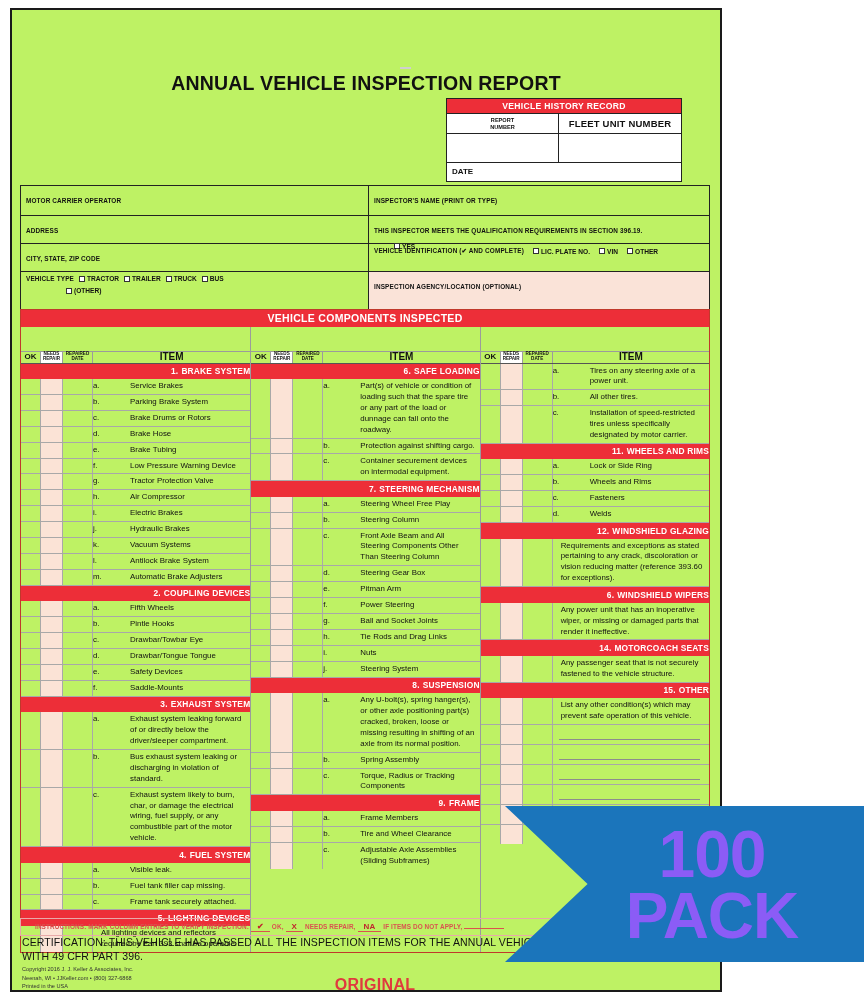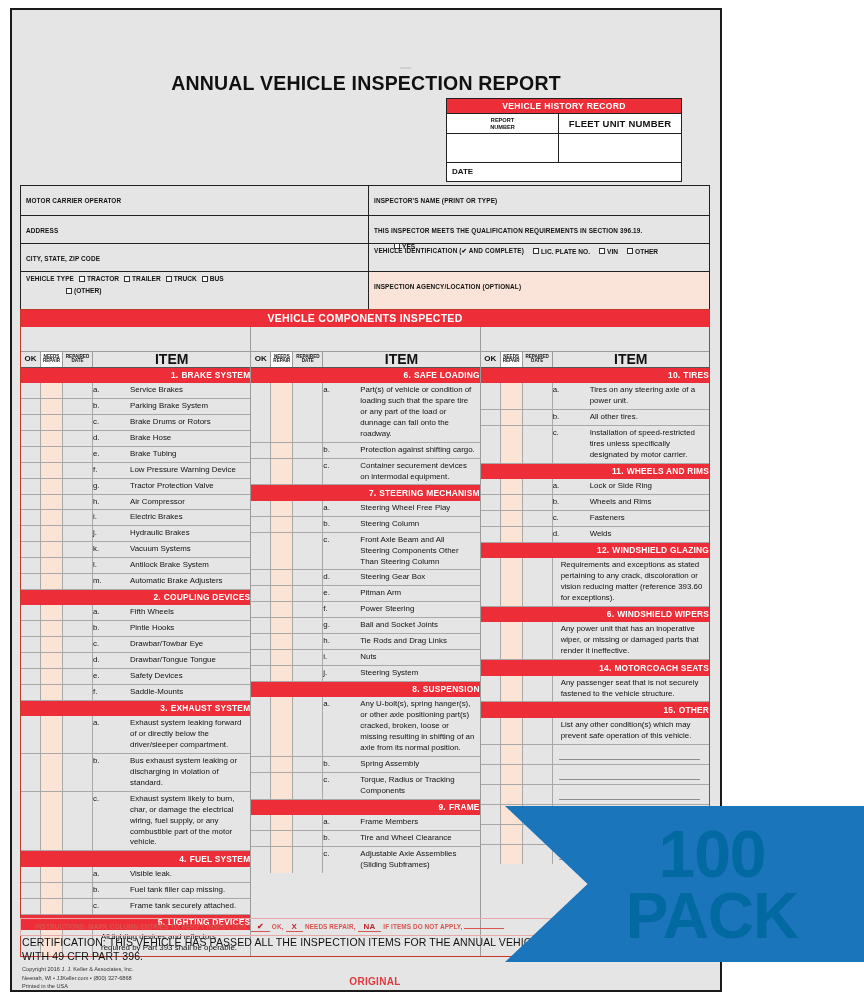--- a/index.html
+++ b/index.html
@@ -10,21 +10,21 @@
     font-family:"Liberation Sans", sans-serif;
     color:#111;
     position:relative;
     overflow:hidden;
   }
   
   #sheet{
     position:absolute;
     left:10px; top:8px;
     width:712px; height:984px;
-    background:#e5e5e5;
+    background:#bef264;
     border:2px solid #1a1a1a;
   }
   #sheet-inner{ position:relative; width:100%; height:100%; padding:0 8px; }
 
   
   .tick{
     position:absolute; left:388px; top:57px;
     width:11px; height:2px; background:#cfcfcf;
   }
   .title{
@@ -98,21 +98,21 @@
   .cols{ display:flex; }
   .col{ width:230px; border-left:1px solid #9b9b9b; }
   .col:first-child{ border-left:none; }
 
   .chead{ display:flex; border-top:1px solid #9b9b9b; border-bottom:1px solid #555;margin-top:24px; }
   .ch{ border-right:1px solid #9b9b9b; display:flex; align-items:center; justify-content:center;
        text-align:center; font-weight:bold; line-height:1.05; }
   .ch.ok{ width:20px; font-size:8px; }
   .ch.nr{ width:22px; font-size:4.6px; background:#fff; }
   .ch.rd{ width:30px; font-size:4.6px; }
-  .ch.item{ flex:1; font-size:14px; border-right:none; }
+  .ch.item{ flex:1; font-size:10px; border-right:none; }
 
   .secbar{
     background:#ED2E38; color:#fff; font-weight:bold;
     font-size:8.4px; letter-spacing:.2px;
     padding:1.5px 0 2px; text-align:right;
     border-top:1px solid #ED2E38; border-bottom:1px solid #ED2E38;
   }
   .secbar .num{ margin-right:3px; }
 
   .irow{ display:flex; border-bottom:1px solid #a8a8a8; }
@@ -147,36 +147,36 @@
     font-size:10.5px; line-height:1.35; color:#111;
     letter-spacing:.1px;
   }
   .copy{
     position:absolute; left:10px; top:955px;
     font-size:5.6px; line-height:1.55; color:#333;
   }
   .original{
     position:absolute; left:0; right:0; top:966px;
     text-align:center; color:#E03A3E;
-    font-size:10px; font-weight:bold; letter-spacing:.3px;padding-left:18px;
+    font-size:16px; font-weight:bold; letter-spacing:.3px;padding-left:18px;
   }
 
   
   .banner{
     position:absolute; left:505px; top:806px;
     width:359px; height:156px;
     background:#1B75BB;
     clip-path:polygon(0% 0%, 100% 0%, 100% 100%, 0% 100%, 23% 50%);
     z-index:5;
   }
   .banner-txt{
     position:absolute; left:560px; top:812px; width:304px; height:146px;
     z-index:6;
     display:flex; flex-direction:column; align-items:center; justify-content:center;
-    color:#0369a1; font-weight:bold; line-height:.95;
+    color:#8b5cf6; font-weight:bold; line-height:.95;
     text-align:center;
   }
   .banner-txt .n{ font-size:66px; letter-spacing:-1px; }
   .banner-txt .p{ font-size:64px; letter-spacing:-1px; }
 </style>
 </head>
 <body>
 
 <div id="sheet">
 <div id="sheet-inner">
@@ -712,21 +712,20 @@
               </div>
             </div>
           </div>
           <div class="col">
             <div class="chead">
               <div class="ch ok">OK</div>
               <div class="ch nr">NEEDS<br>REPAIR</div>
               <div class="ch rd">REPAIRED<br>DATE</div>
               <div class="ch item">ITEM</div>
             </div>
-            <div class="secbar"><span class="num">10.</span>TIRES</div>
             <div class="irow">
               <div class="bx ok"></div>
               <div class="bx nr"></div>
               <div class="bx rd"></div>
               <div class="itxt">
                 <span class="ltr2">a.</span>
                 <span class="body">Tires on any steering axle of a power unit.</span>
               </div>
             </div>
             <div class="irow">

